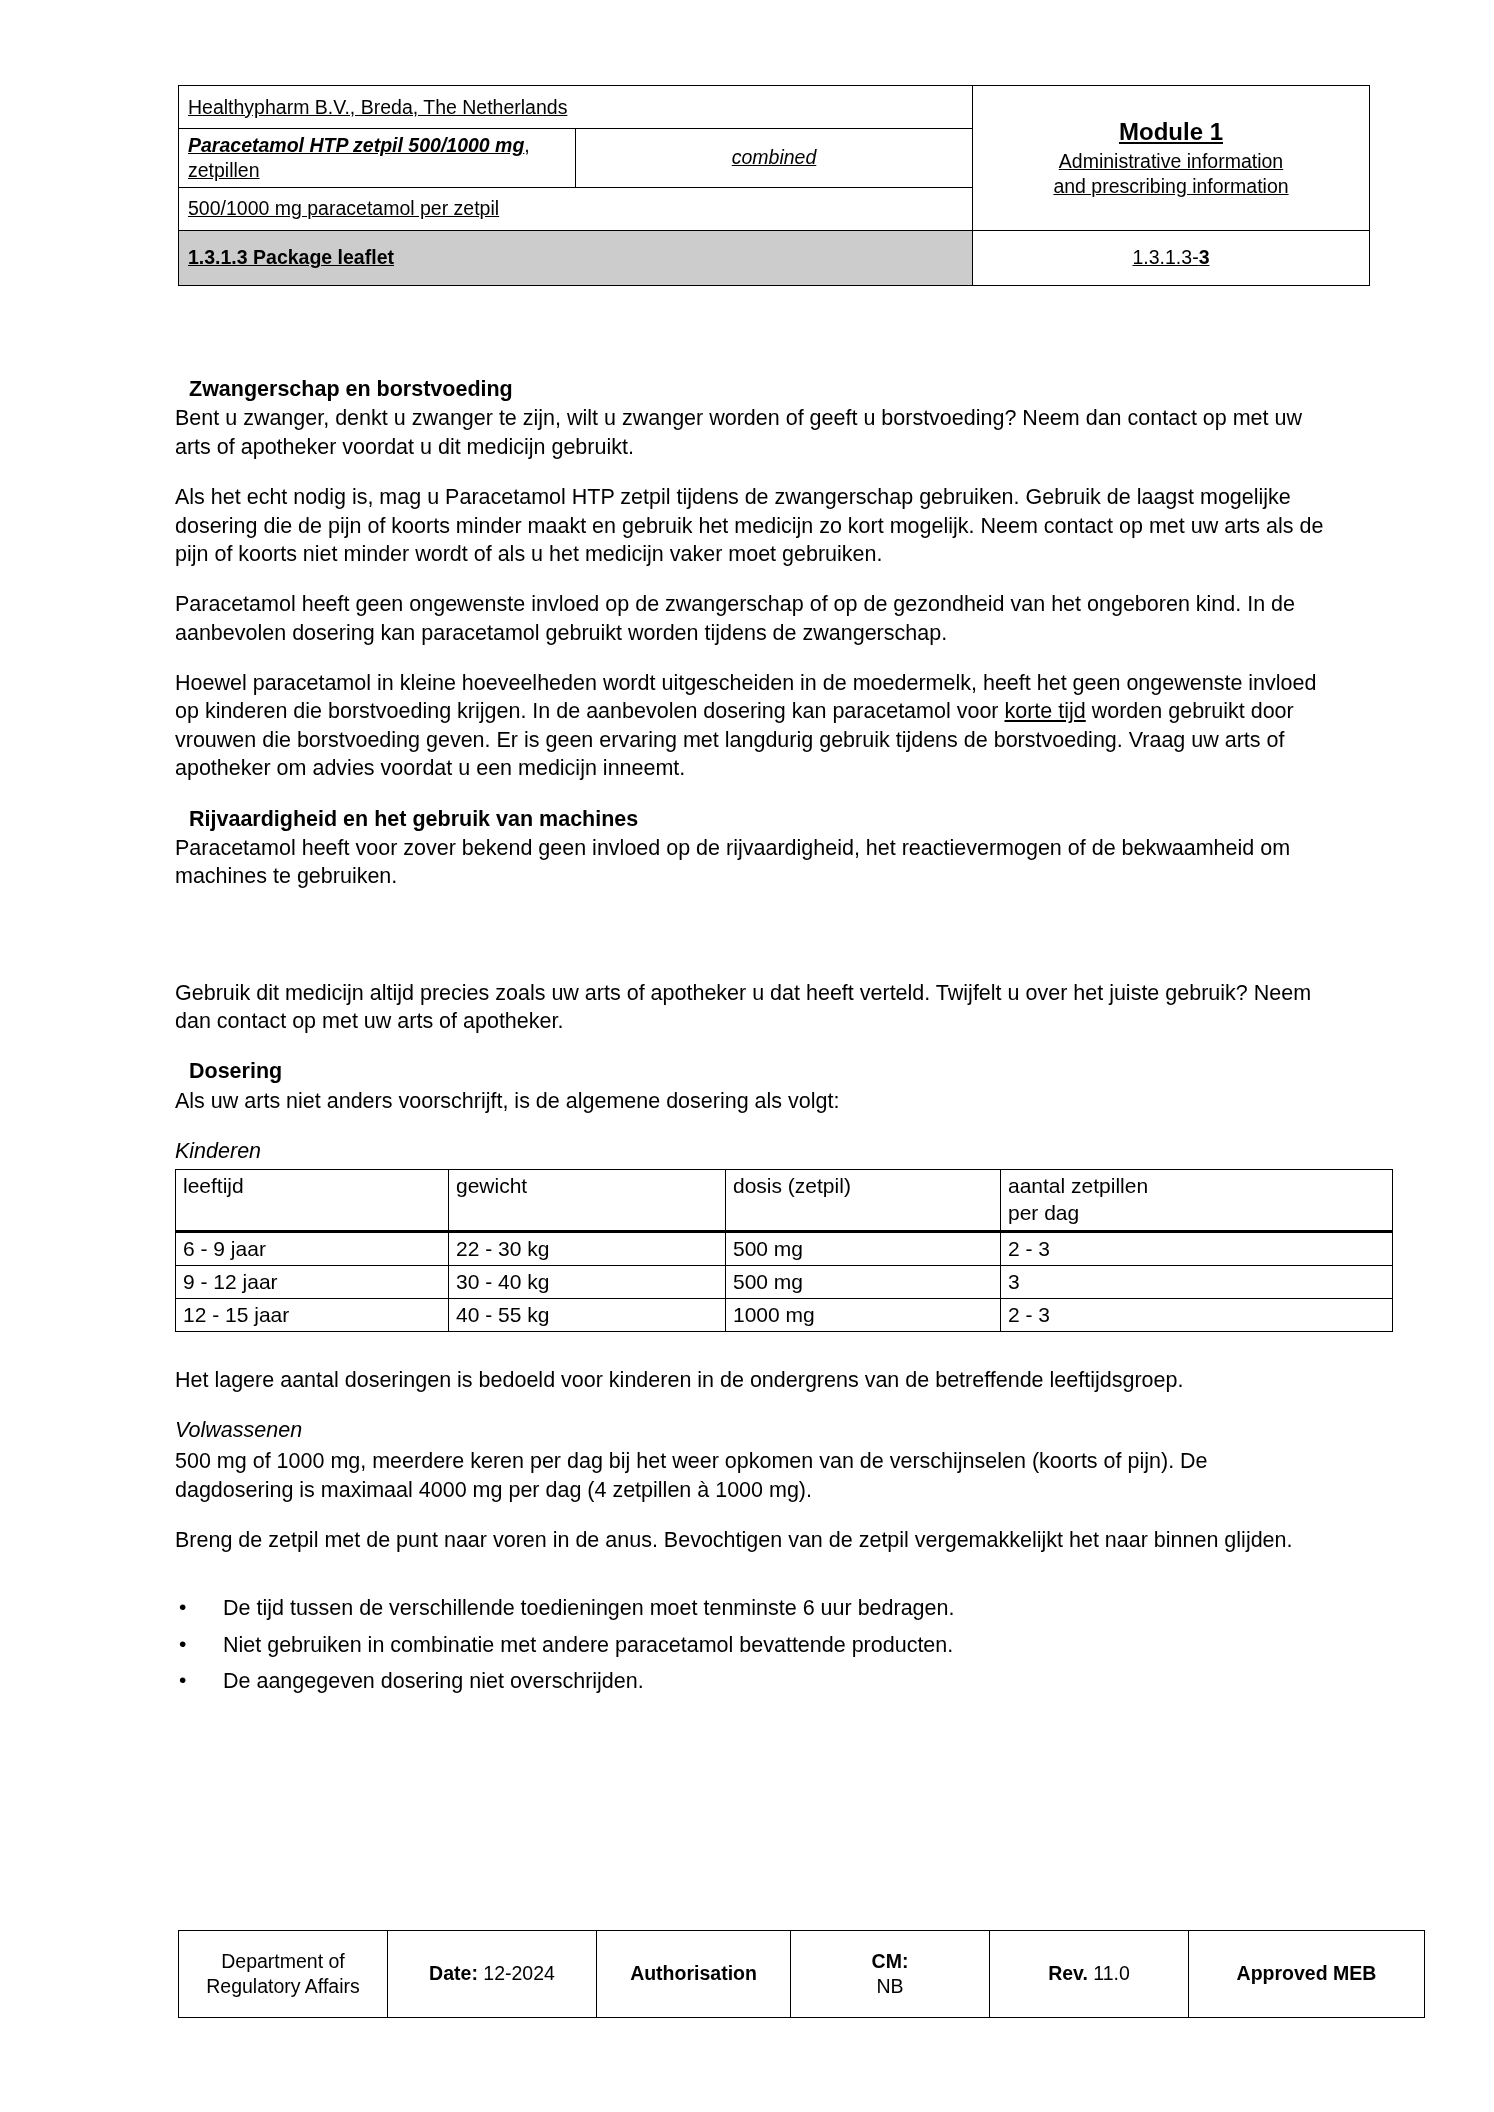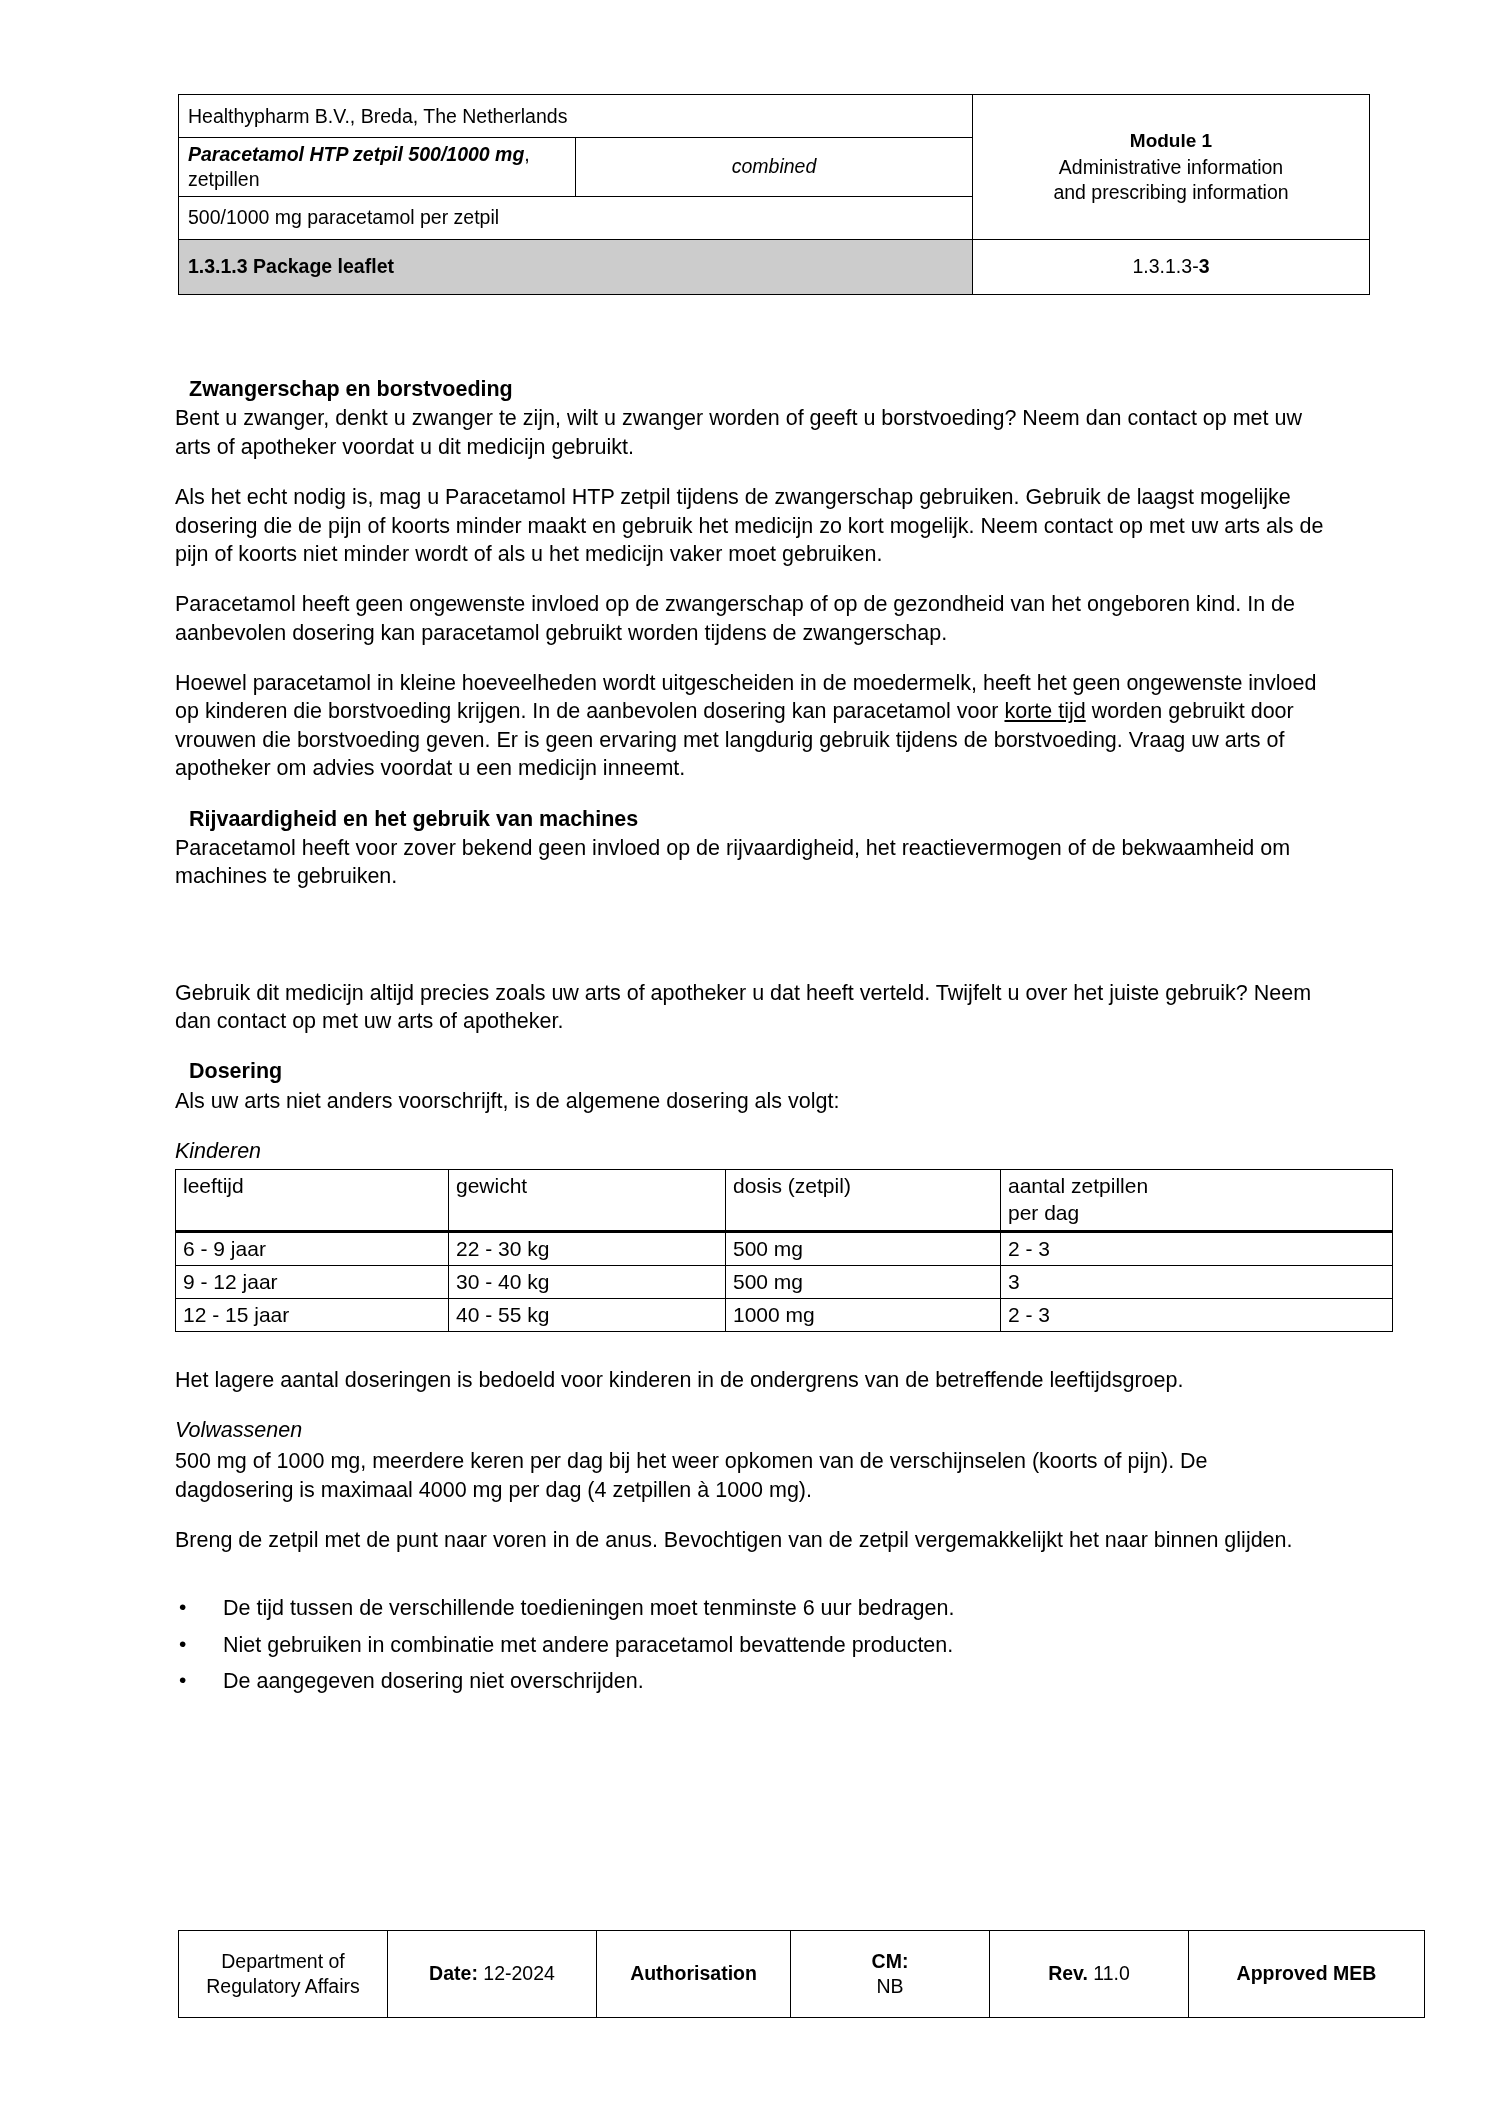--- a/index.html
+++ b/index.html
@@ -20,24 +20,25 @@
     left: 0; top: 0;
     width: 1494px;
     height: 2112px;
     box-sizing: border-box;
   }
 
   
   .header-table {
     position: absolute;
     left: 178px;
-    top: 94px;
+    top: 85px;
     width: 1192px;
     border-collapse: collapse;
     table-layout: fixed;
+    text-decoration: underline;
   }
   .header-table td {
     border: 1.5px solid #000;
     padding: 4px 9px;
     font-size: 19.5px;
     line-height: 1.28;
     vertical-align: middle;
     background: #fff;
   }
   .hdr-company { height: 34px; }
@@ -53,21 +54,21 @@
     white-space: nowrap;
   }
   .hdr-module {
     text-align: center;
     font-size: 18.5px;
     line-height: 1.35;
     padding: 6px 8px;
   }
   .hdr-module .mod-title {
     font-weight: bold;
-    font-size: 19px;
+    font-size: 24px;
     display: block;
     margin-bottom: 2px;
   }
   .hdr-module .mod-sub { display: block; }
   .hdr-section {
     background: #cccccc !important;
     font-weight: bold;
     font-size: 25px;
     height: 46px;
     padding-left: 9px;

